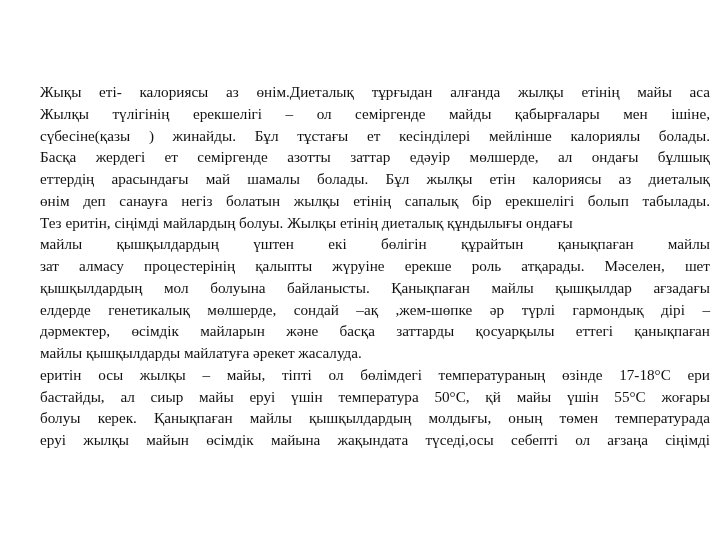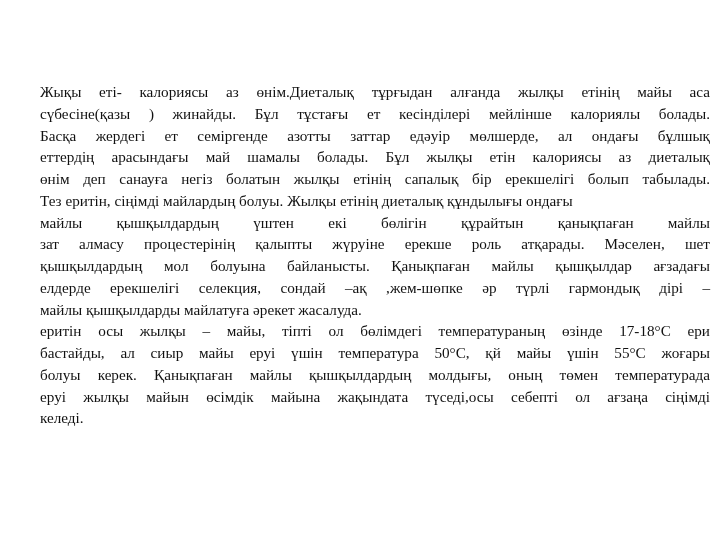--- a/index.html
+++ b/index.html
@@ -45,32 +45,33 @@
       text-align-last: left;
     }
   </style>
 </head>
 <body>
 
 <div class="page">
   <div class="text-block">
     <div>
       <span class="line">Жықы еті- калориясы аз өнім.Диеталық тұрғыдан алғанда жылқы етінің майы аса</span>
+      <span class="line">Жылқы түлігінің ерекшелігі – ол семіргенде майды қабырғалары мен ішіне,</span>
       <span class="line">сүбесіне(қазы ) жинайды. Бұл тұстағы ет кесінділері мейлінше калориялы болады.</span>
       <span class="line">Басқа жердегі ет семіргенде азотты заттар едәуір мөлшерде, ал ондағы бұлшық</span>
       <span class="line">еттердің арасындағы май шамалы болады. Бұл жылқы етін калориясы аз диеталық</span>
       <span class="line">өнім деп санауға негіз болатын жылқы етінің сапалық бір ерекшелігі болып табылады.</span>
       <span class="line last">Тез еритін, сіңімді майлардың болуы. Жылқы етінің диеталық құндылығы ондағы</span>
       <span class="line">майлы қышқылдардың үштен екі бөлігін құрайтын қанықпаған майлы</span>
       <span class="line">зат алмасу процестерінің қалыпты жүруіне ерекше роль атқарады. Мәселен, шет</span>
       <span class="line">қышқылдардың мол болуына байланысты. Қанықпаған майлы қышқылдар ағзадағы</span>
-      <span class="line">елдерде ерекшелігі селекция, сондай –ақ ,жем-шөпке әр түрлі гармондық дірі –</span>
+      <span class="line">елдерде генетикалық мөлшерде, сондай –ақ ,жем-шөпке әр түрлі гармондық дірі –</span>
+      <span class="line">дәрмектер, өсімдік майларын және басқа заттарды қосуарқылы еттегі қанықпаған</span>
       <span class="line last">майлы қышқылдарды майлатуға әрекет жасалуда.</span>
     </div>
     <div>
       <span class="line">еритін осы жылқы – майы, тіпті ол бөлімдегі температураның өзінде 17-18°C ери</span>
       <span class="line">бастайды, ал сиыр майы еруі үшін температура 50°C, қй майы үшін 55°C жоғары</span>
       <span class="line">болуы керек. Қанықпаған майлы қышқылдардың молдығы, оның төмен температурада</span>
       <span class="line">еруі жылқы майын өсімдік майына жақындата түседі,осы себепті ол ағзаңа сіңімді</span>
-      <span class="line last">келеді.</span>
     </div>
   </div>
 </div>
 
 </body></html>

